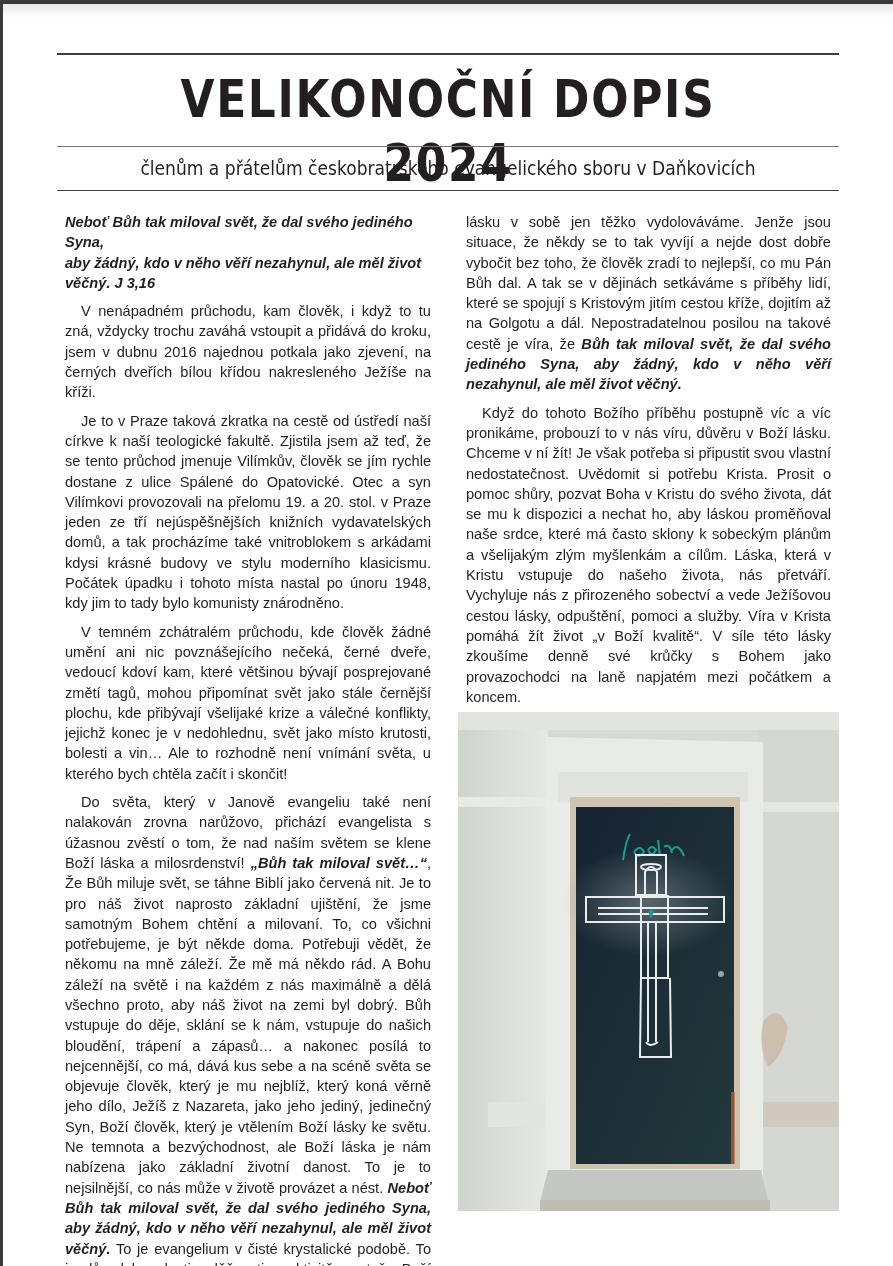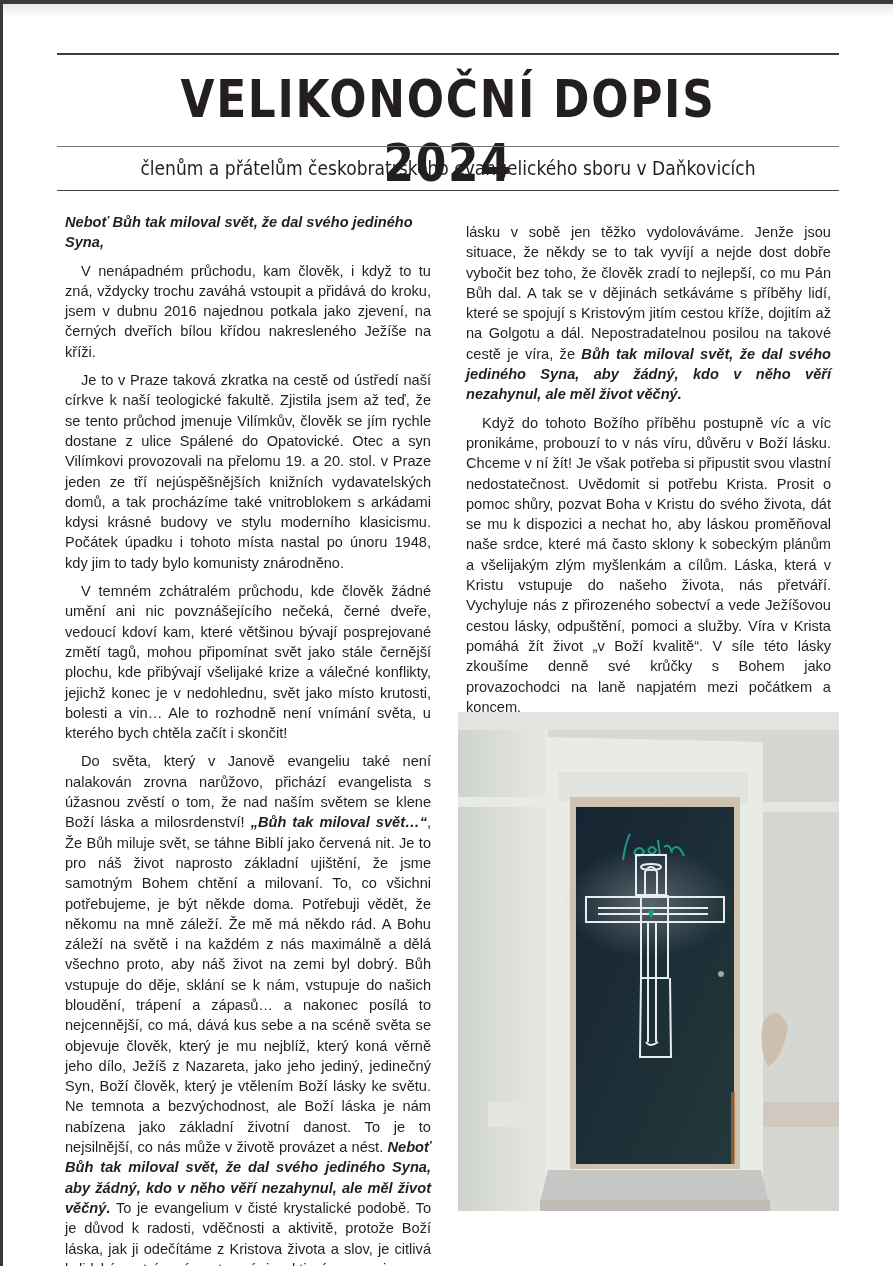--- a/index.html
+++ b/index.html
@@ -38,21 +38,21 @@
   }
 
   .col {
     position: absolute;
     font-family: "Liberation Sans", sans-serif;
     font-size: 14.6px; line-height: 20.3px;
     text-align: justify;
     hyphens: manual;
   }
   .col.left { left: 57px; top: 204px; width: 382px; }
-  .col.right { left: 458px; top: 214px; width: 381px; }
+  .col.right { left: 458px; top: 204px; width: 381px; }
   .col p { margin: 8px; text-indent: 16px; }
   .col p.noindent { text-indent: 0; }
   .col .quote { font-style: italic; font-weight: bold; text-align: left; text-indent: 0; }
   .col .stanza { text-indent: 0; padding-left: 16px; text-align: left; }
   b { font-weight: normal; }
   .bi { font-weight: bold; font-style: italic; }
 
   .photo {
     position: absolute; left: 458px; top: 712px; width: 381px; height: 499px;
     background: #d9dcd6; overflow: hidden;
@@ -68,20 +68,21 @@
 
 <div class="rule r1"></div>
 <h1 class="title" style="margin:0">VELIKONOČNÍ DOPIS 2024</h1>
 <div class="rule r2"></div>
 <div class="subtitle">členům a přátelům českobratrského evangelického sboru v Daňkovicích</div>
 <div class="rule r3"></div>
 
 <div class="col left">
   <p class="quote">
     <span>Neboť Bůh tak miloval svět, že dal svého jediného Syna,</span><br>
+    <span>aby žádný, kdo v něho věří nezahynul, ale měl život věčný. J 3,16</span>
   </p>
   <p><span>V nenápadném průchodu, kam člověk, i když to tu zná, vždycky trochu zaváhá vstoupit a přidává do kroku, jsem v dubnu 2016 najednou potkala jako zjevení, na černých dveřích bílou křídou nakresleného </span><b>Ježíše na kříži</b><span>.</span></p>
   <p><span>Je to v Praze taková zkratka na cestě od ústředí naší církve k naší teologické fakultě. Zjistila jsem až teď, že se tento průchod jmenuje </span><b>Vilímkův</b><span>, člověk se jím rychle dostane z ulice Spálené do Opatovické. Otec a syn Vilímkovi provozovali na přelomu 19. a 20. stol. v Praze jeden ze tří nejúspěšnějších knižních vydavatelských domů, a tak procházíme také vnitroblokem s arkádami kdysi krásné budovy ve stylu moderního klasicismu. Počátek úpadku i tohoto místa nastal po únoru 1948, kdy jim to tady bylo komunisty znárodněno.</span></p>
   <p><span>V temném zchátralém průchodu, kde člověk žádné umění ani nic povznášejícího nečeká, </span><b>černé dveře</b><span>, vedoucí kdoví kam, které většinou bývají posprejované změtí tagů, mohou připomínat </span><b>svět</b><span> jako stále černější plochu, kde přibývají všelijaké krize a válečné konflikty, jejichž konec je v nedohlednu, svět jako místo krutosti, bolesti a vin… Ale to rozhodně není vnímání světa, u kterého bych chtěla začít i skončit!</span></p>
   <p><span>Do světa, který v Janově evangeliu také není nalakován zrovna narůžovo, přichází evangelista s úžasnou zvěstí o tom, že </span><b>nad naším světem se klene Boží láska a milosrdenství!</b><span> </span><span class="bi">„Bůh tak miloval svět…“</span><span>, Že </span><b>Bůh miluje svět</b><span>, se táhne Biblí jako červená nit. Je to pro náš život naprosto základní ujištění, že jsme samotným Bohem chtění a milovaní. To, co všichni potřebujeme, je být někde doma. Potřebuji vědět, že někomu na mně záleží. Že mě má někdo rád. A Bohu záleží na světě i na každém z nás maximálně a dělá všechno proto, aby náš život na zemi byl dobrý. </span><b>Bůh vstupuje do děje</b><span>, sklání se k nám, vstupuje do našich bloudění, trápení a zápasů… a nakonec posílá to nejcennější, co má, dává kus sebe a na scéně světa se objevuje člověk, který je mu nejblíž, který koná věrně jeho dílo, </span><b>Ježíš z Nazareta</b><span>, jako jeho jediný, jedinečný Syn, Boží člověk, který je </span><b>vtělením Boží lásky</b><span> ke světu. Ne temnota a bezvýchodnost, ale </span><b>Boží láska</b><span> je nám nabízena jako základní životní danost. To je to nejsilnější, co nás může v životě provázet a nést. </span><span class="bi">Neboť Bůh tak miloval svět, že dal svého jediného Syna, aby žádný, kdo v něho věří nezahynul, ale měl život věčný.</span><span> To je evangelium v čisté krystalické podobě. To je důvod k radosti, vděčnosti a aktivitě, protože Boží láska, jak ji odečítáme z Kristova života a slov, je citlivá k lidskému trápení a utrpení, je aktivní, zasazuje se a nasazuje. Copak láska nemusí být oboustranná?</span></p>
   <p><span>V Ježíšově příběhu, od Betléma po Golgotu, se ale nad jeho příběhem vznáší </span></p>
 </div>
 
 <div class="col right">
   <p class="noindent"><span>lásku v sobě jen těžko vydolováváme. Jenže jsou situace, že někdy se to tak vyvíjí a nejde dost dobře vybočit bez toho, že člověk zradí to nejlepší, co mu Pán Bůh dal. A tak se v dějinách setkáváme s příběhy lidí, které se spojují s Kristovým jitím cestou kříže, dojitím až na Golgotu a dál. Nepostradatelnou posilou na takové cestě je víra, že </span><span class="bi">Bůh tak miloval svět, že dal svého jediného Syna, aby žádný, kdo v něho věří nezahynul, ale měl život věčný.</span></p>

